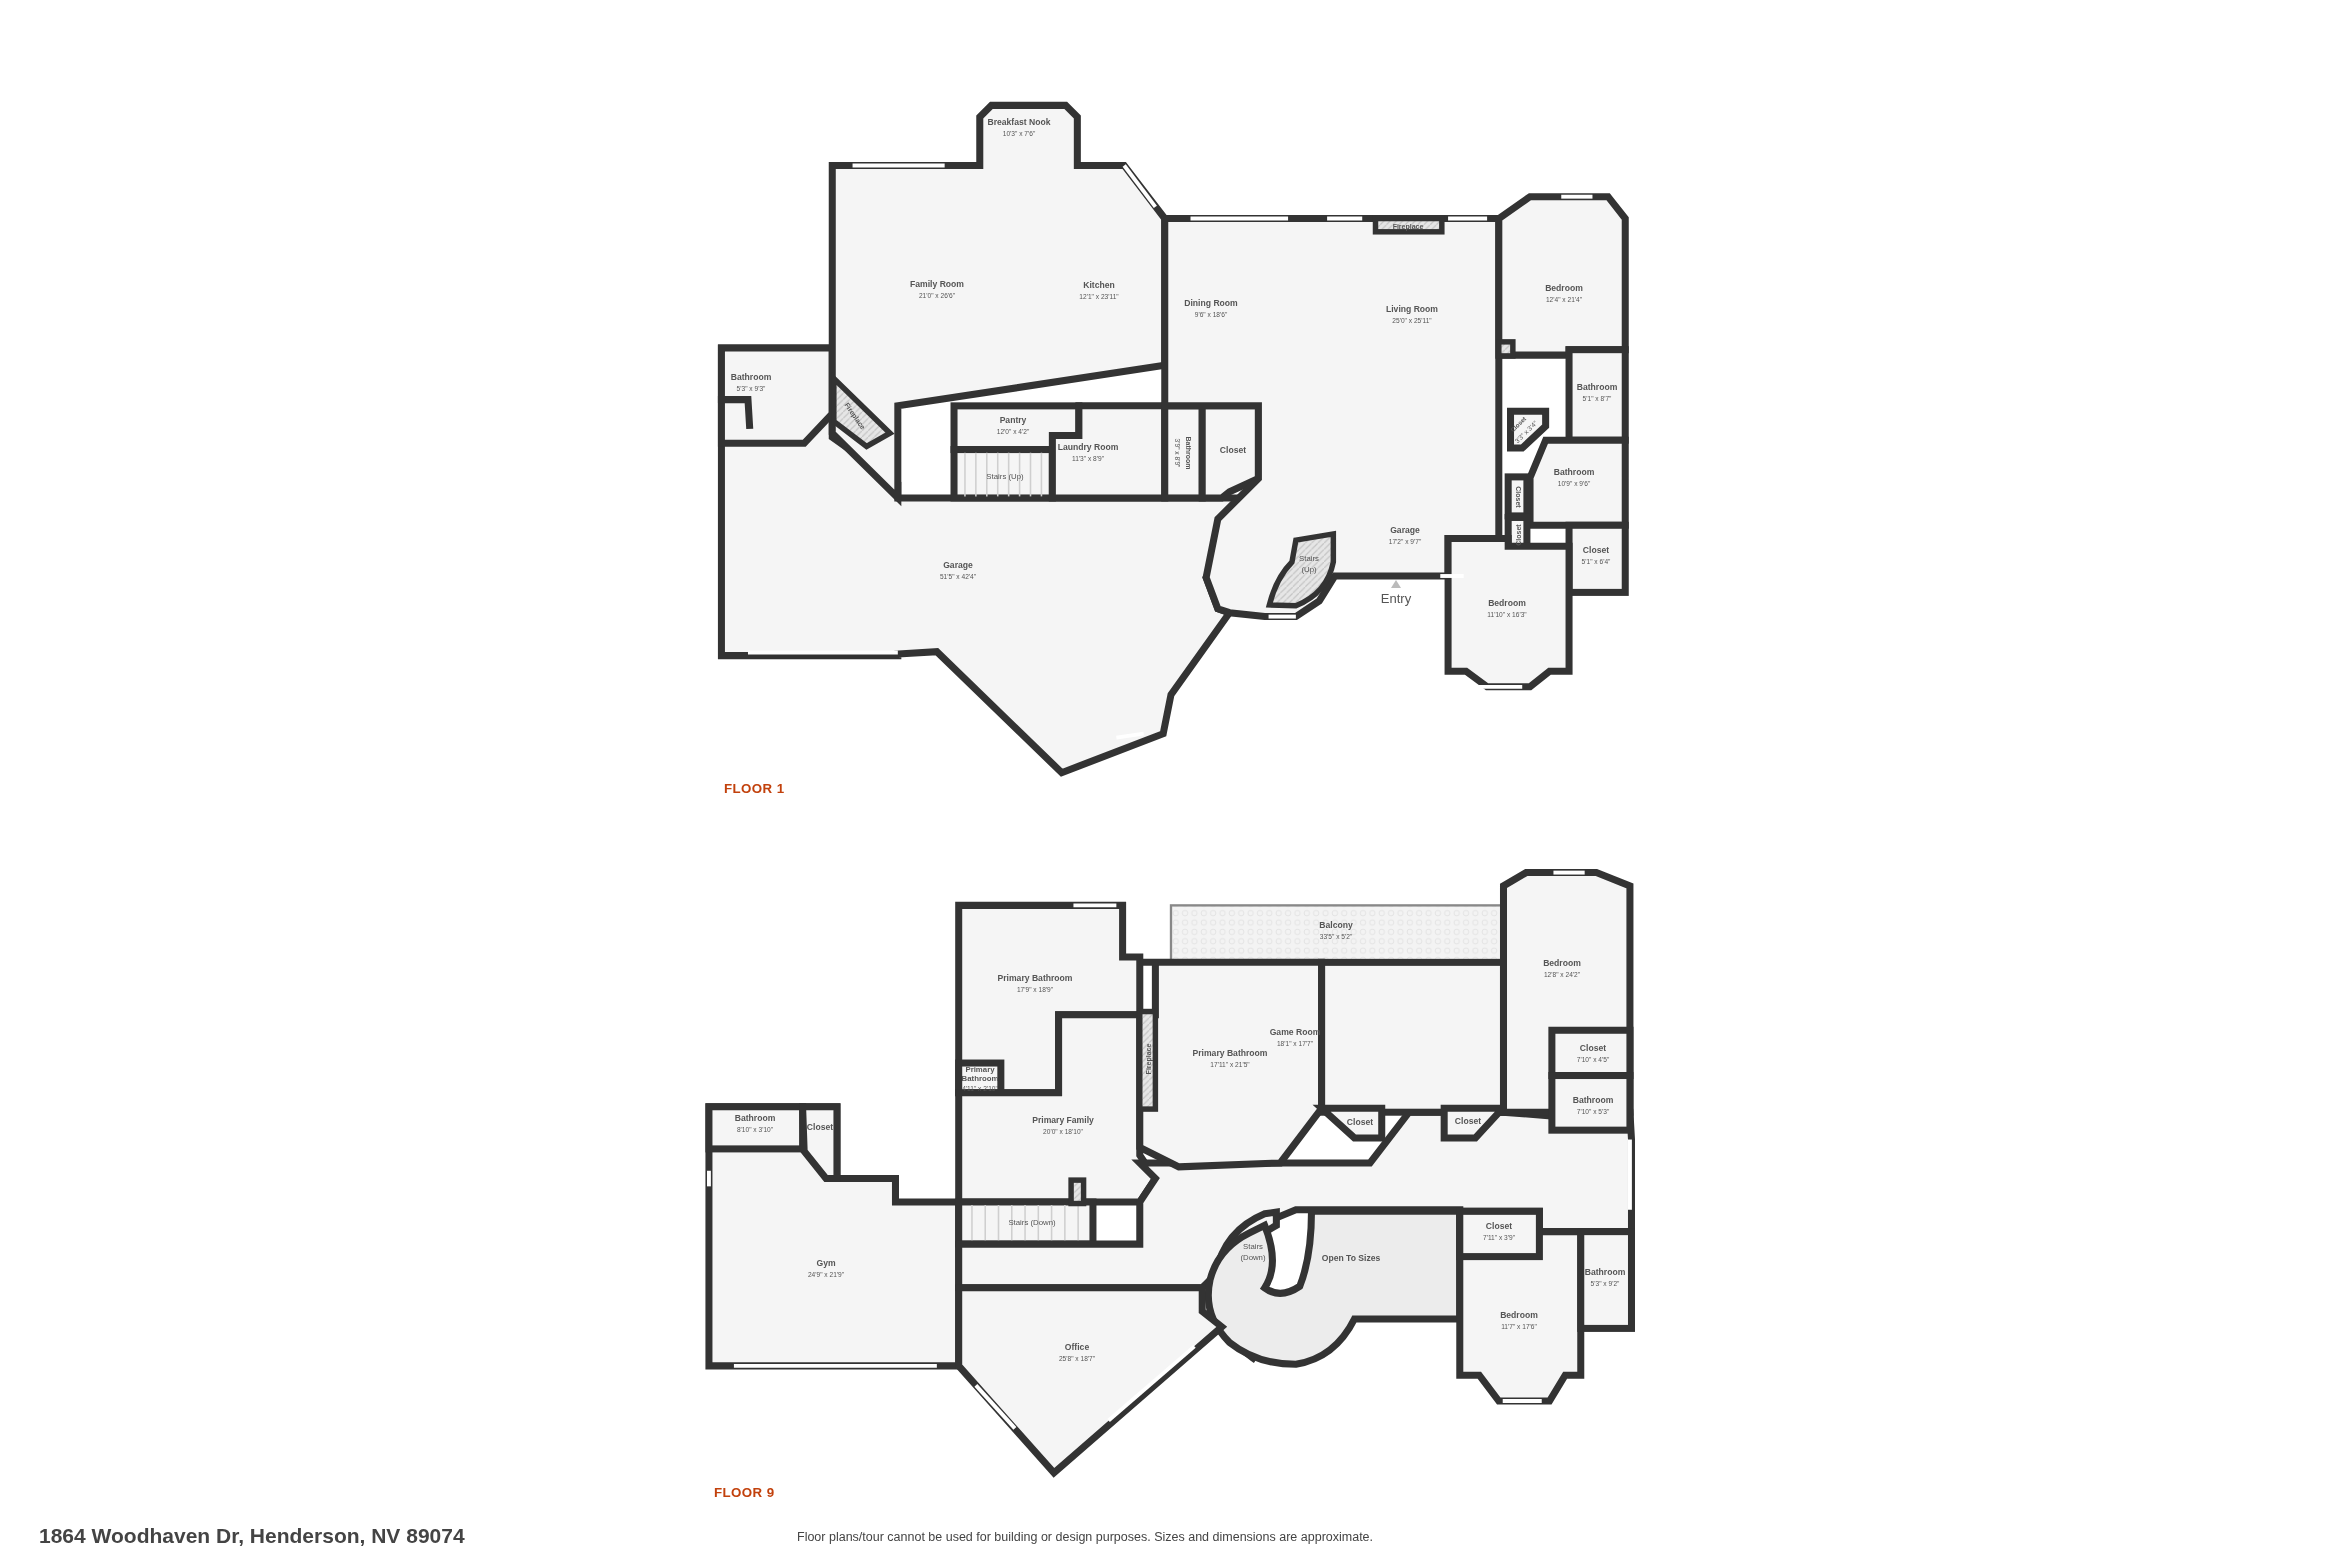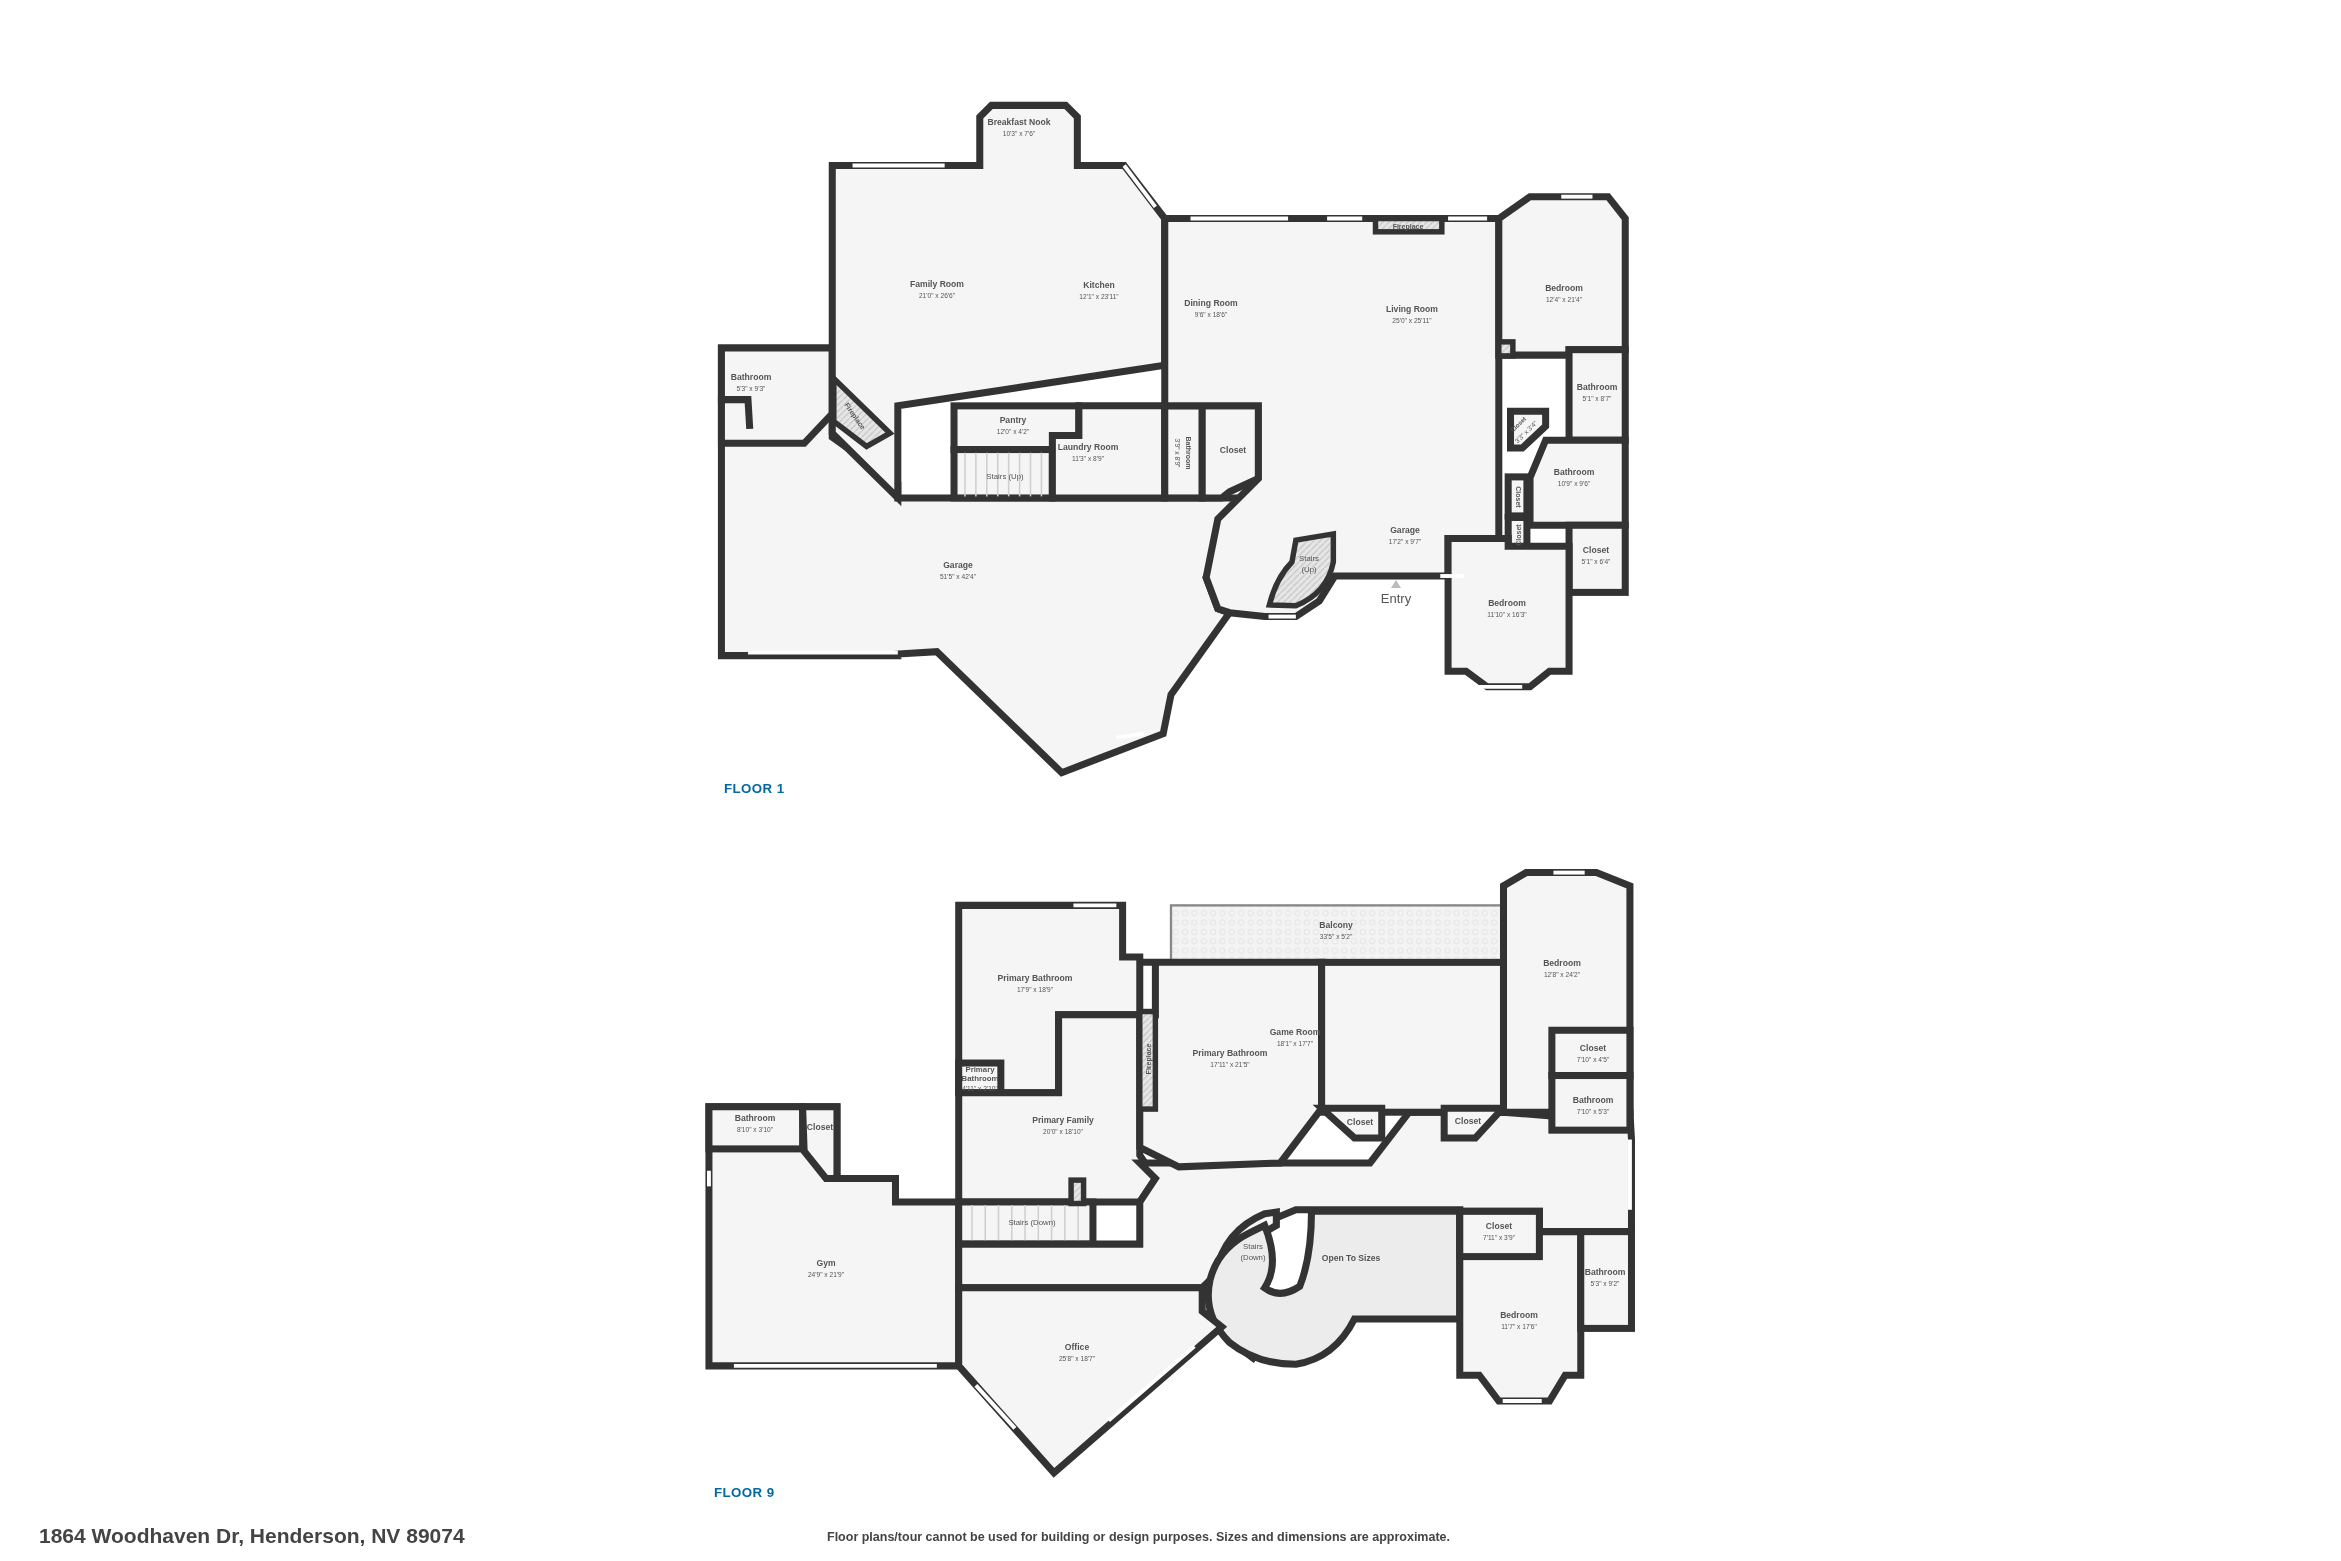--- a/index.html
+++ b/index.html
@@ -12,23 +12,23 @@
   .balcony { fill:url(#dots); stroke:#888; stroke-width:3; }
   .opentobelow { fill:#ececec; stroke:#333333; stroke-width:9; }
   .win { stroke:#ffffff; stroke-width:5; }
   .stairs-lines { stroke:#cfcfcf; stroke-width:2; }
   .room-name { position:absolute; font-size:8.6px; font-weight:bold; color:#555; text-align:center; white-space:nowrap; transform:translate(-50%,-50%); line-height:11px; }
   .room-dim { display:block; font-size:6.6px; font-weight:normal; color:#555; }
   .rot { transform:translate(-50%,-50%) rotate(90deg); }
   .rotn { transform:translate(-50%,-50%) rotate(-90deg); }
   .rot45 { transform:translate(-50%,-50%) rotate(55deg); }
   .rotneg { transform:translate(-50%,-50%) rotate(-45deg); }
-  .floor-label { position:absolute; font-size:13.3px; font-weight:bold; color:#0369a1; letter-spacing:0.4px; }
+  .floor-label { position:absolute; font-size:13.3px; font-weight:bold; color:#c2410c; letter-spacing:0.4px; }
   .address { position:absolute; left:39px; top:1524px; font-size:21px; font-weight:bold; color:#444; }
-  .disclaimer { position:absolute; left:827px; top:1530px; font-size:12.5px; font-weight:bold; color:#444; }
+  .disclaimer { position:absolute; left:797px; top:1530px; font-size:12.5px; font-weight:normal; color:#444; }
   .entry-arrow { position:absolute; width:0; height:0; border-left:5.5px solid transparent; border-right:5.5px solid transparent; border-bottom:8.6px solid #bbbbbb; transform:translate(-50%,-50%); }
 </style>
 </head>
 <body>
 
 <svg id="plan" viewBox="0 0 3000 2000" xmlns="http://www.w3.org/2000/svg">
   <defs>
     <pattern id="hatch" width="8" height="8" patternUnits="userSpaceOnUse">
       <rect width="8" height="8" fill="#e6e6e6"></rect>
       <path d="M0,8 L8,0" stroke="#c4c4c4" stroke-width="1.5"></path>

